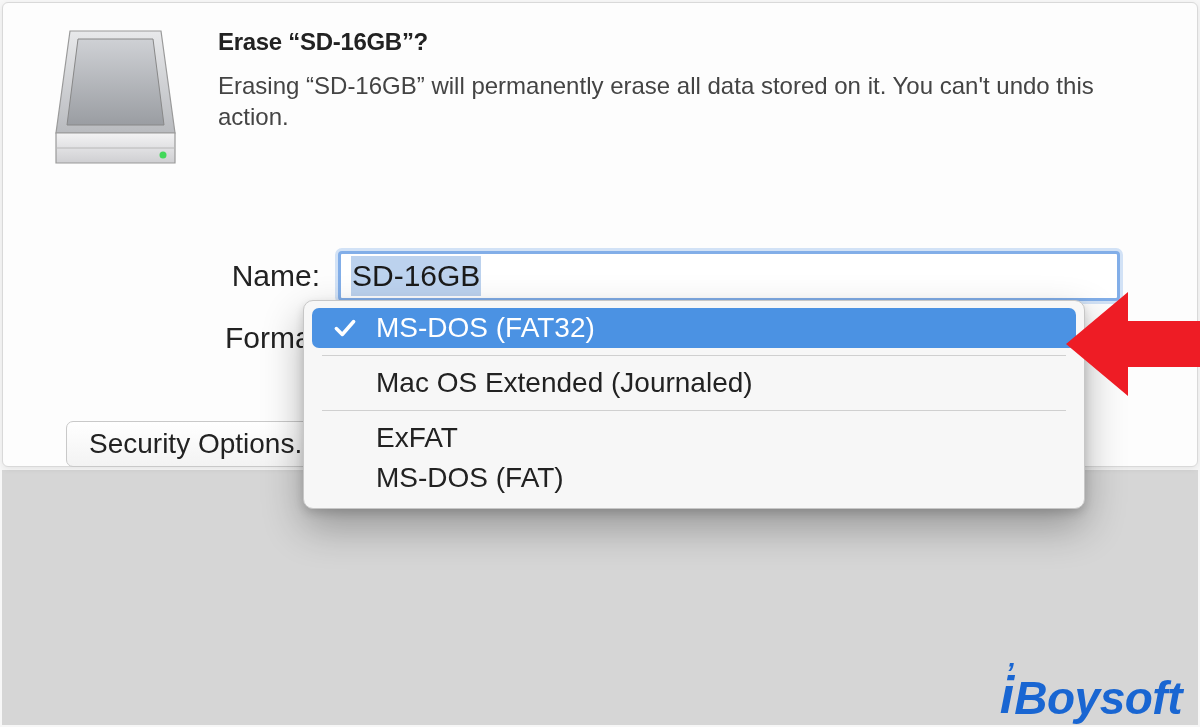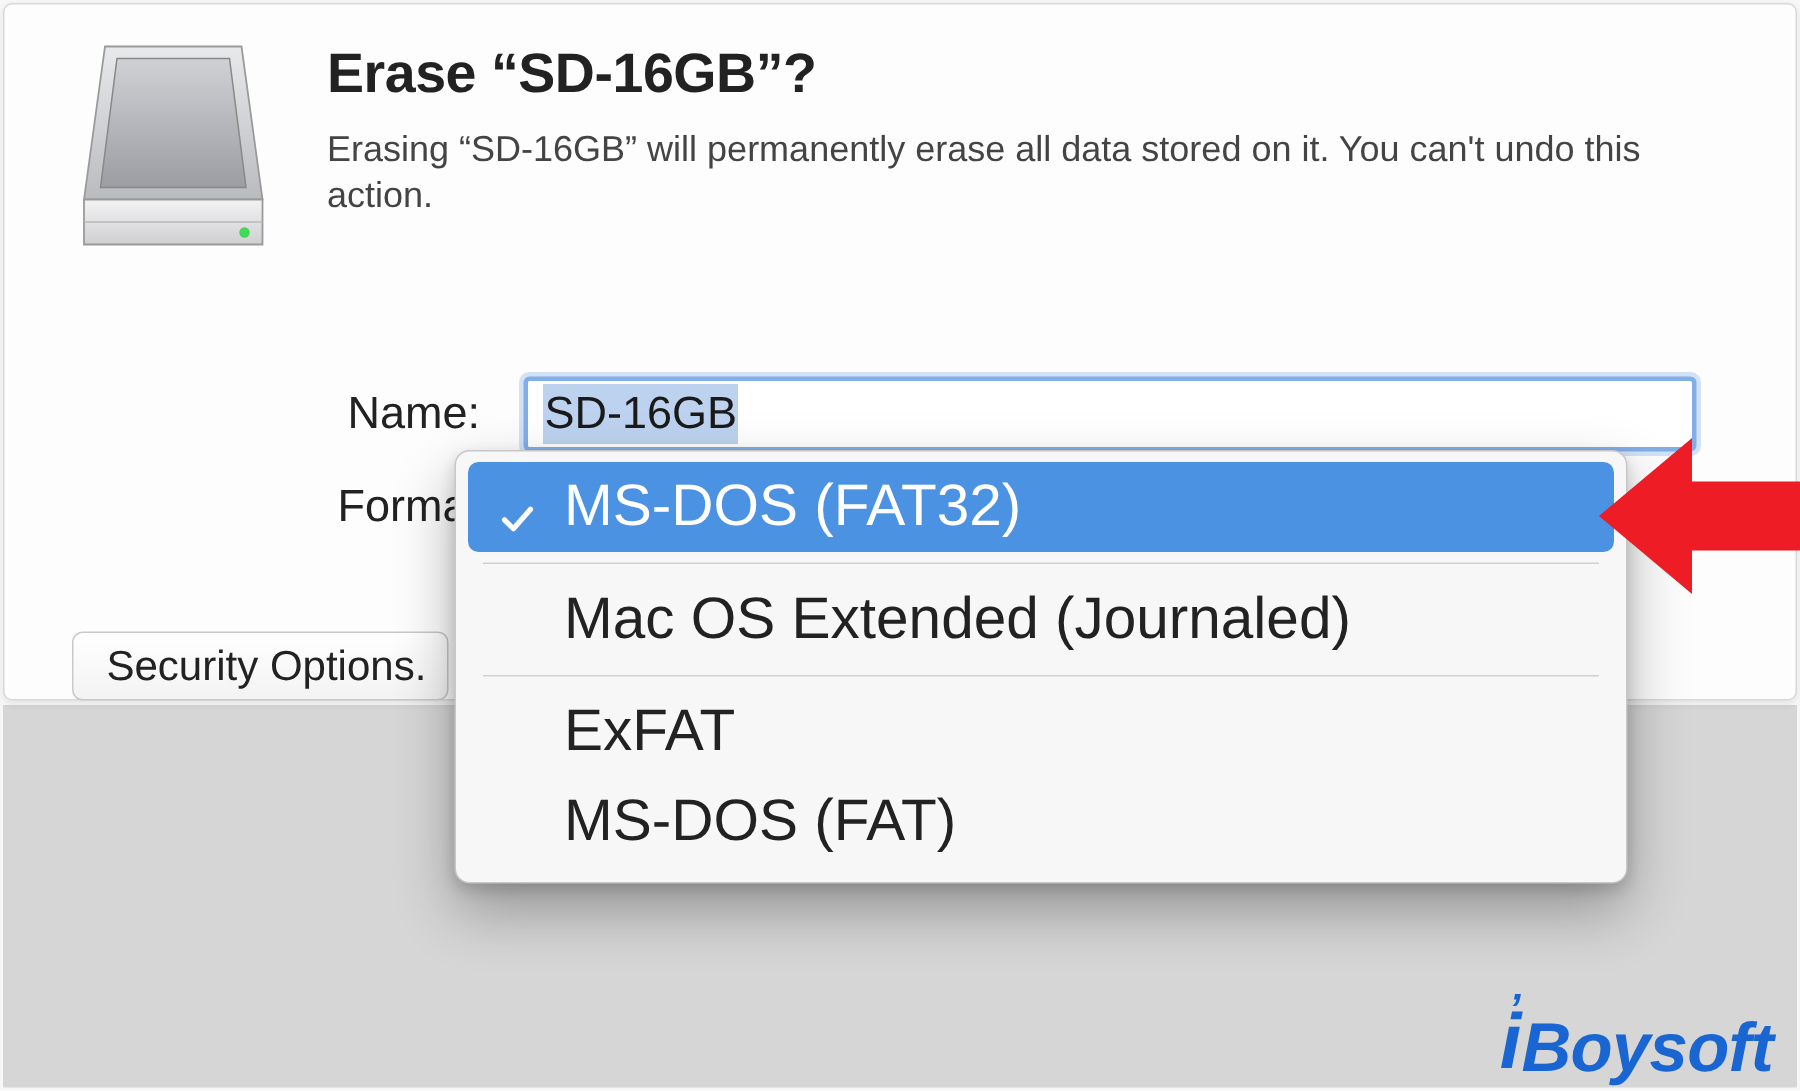--- a/index.html
+++ b/index.html
@@ -27,38 +27,37 @@
     position: absolute;
     left: 45px; top: 20px;
     width: 135px; height: 150px;
   }
   .header-block {
     position: absolute;
     left: 215px; top: 25px;
     width: 920px;
   }
   .dlg-title {
-    font-size: 37px;
+    font-size: 24px;
     font-weight: 700;
     color: #222;
     letter-spacing: -0.3px;
     margin-bottom: 14px;
   }
   .dlg-desc {
     font-size: 24px;
     color: #444;
     line-height: 1.3;
   }
   .form-row {
     position: absolute;
     left: 0;
     width: 100%;
     display: flex;
     align-items: center;
-    gap: 11px;
   }
   .row-name { top: 248px; }
   .row-format { top: 318px; }
   .form-label {
     width: 335px;
     text-align: right;
     font-size: 30px;
     color: #222;
     padding-right: 18px;
   }
@@ -76,21 +75,21 @@
   }
   .name-input-text {
     font-size: 30px;
     color: #1a1a1a;
     background: #bcd2ee;
     padding: 0 1px;
     line-height: 40px;
   }
   .sec-btn {
     position: absolute;
-    left: 45px; top: 418px;
+    left: 63px; top: 418px;
     height: 46px;
     padding: 0 14px 0 22px;
     background: linear-gradient(#ffffff, #f3f3f3);
     border: 1px solid #c9c9c9;
     border-radius: 7px;
     font-size: 28px;
     color: #222;
     display: flex;
     align-items: center;
   }
@@ -106,24 +105,24 @@
     width: 782px;
     background: #f7f7f7;
     border: 1px solid #c7c7c7;
     border-radius: 10px;
     box-shadow: 0 18px 40px rgba(0,0,0,0.30), 0 4px 10px rgba(0,0,0,0.15);
     padding: 7px 0 10px 0;
     overflow: hidden;
   }
   .dd-item {
     position: relative;
-    height: 60px;
-    display: flex;
-    align-items: center;
-    font-size: 39px;
+    height: 40px;
+    display: flex;
+    align-items: center;
+    font-size: 28px;
     color: #222;
     padding-left: 64px;
     margin: 0 8px;
     border-radius: 7px;
   }
   .dd-item.selected {
     background: #4b92e3;
     color: #fff;
   }
   .dd-check {

